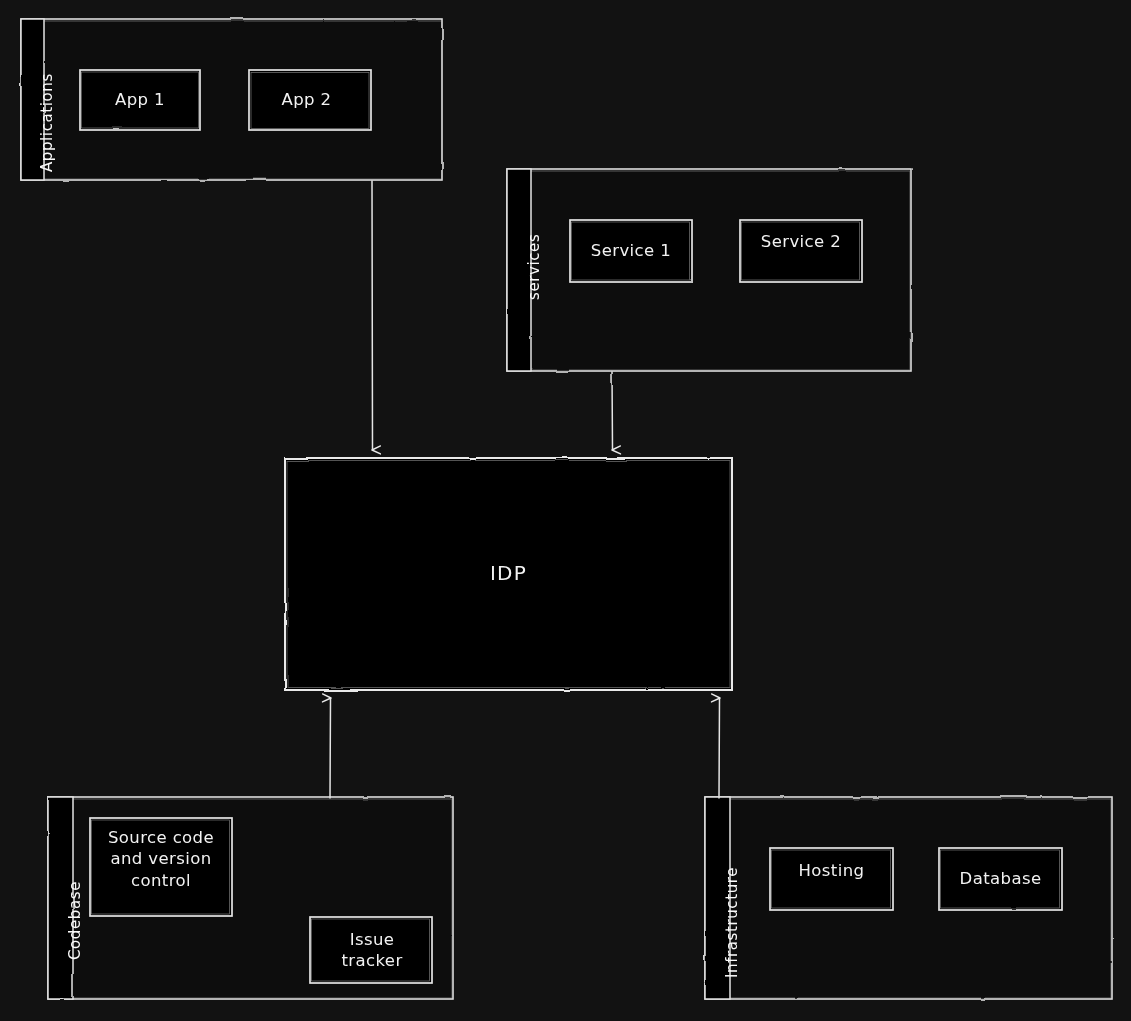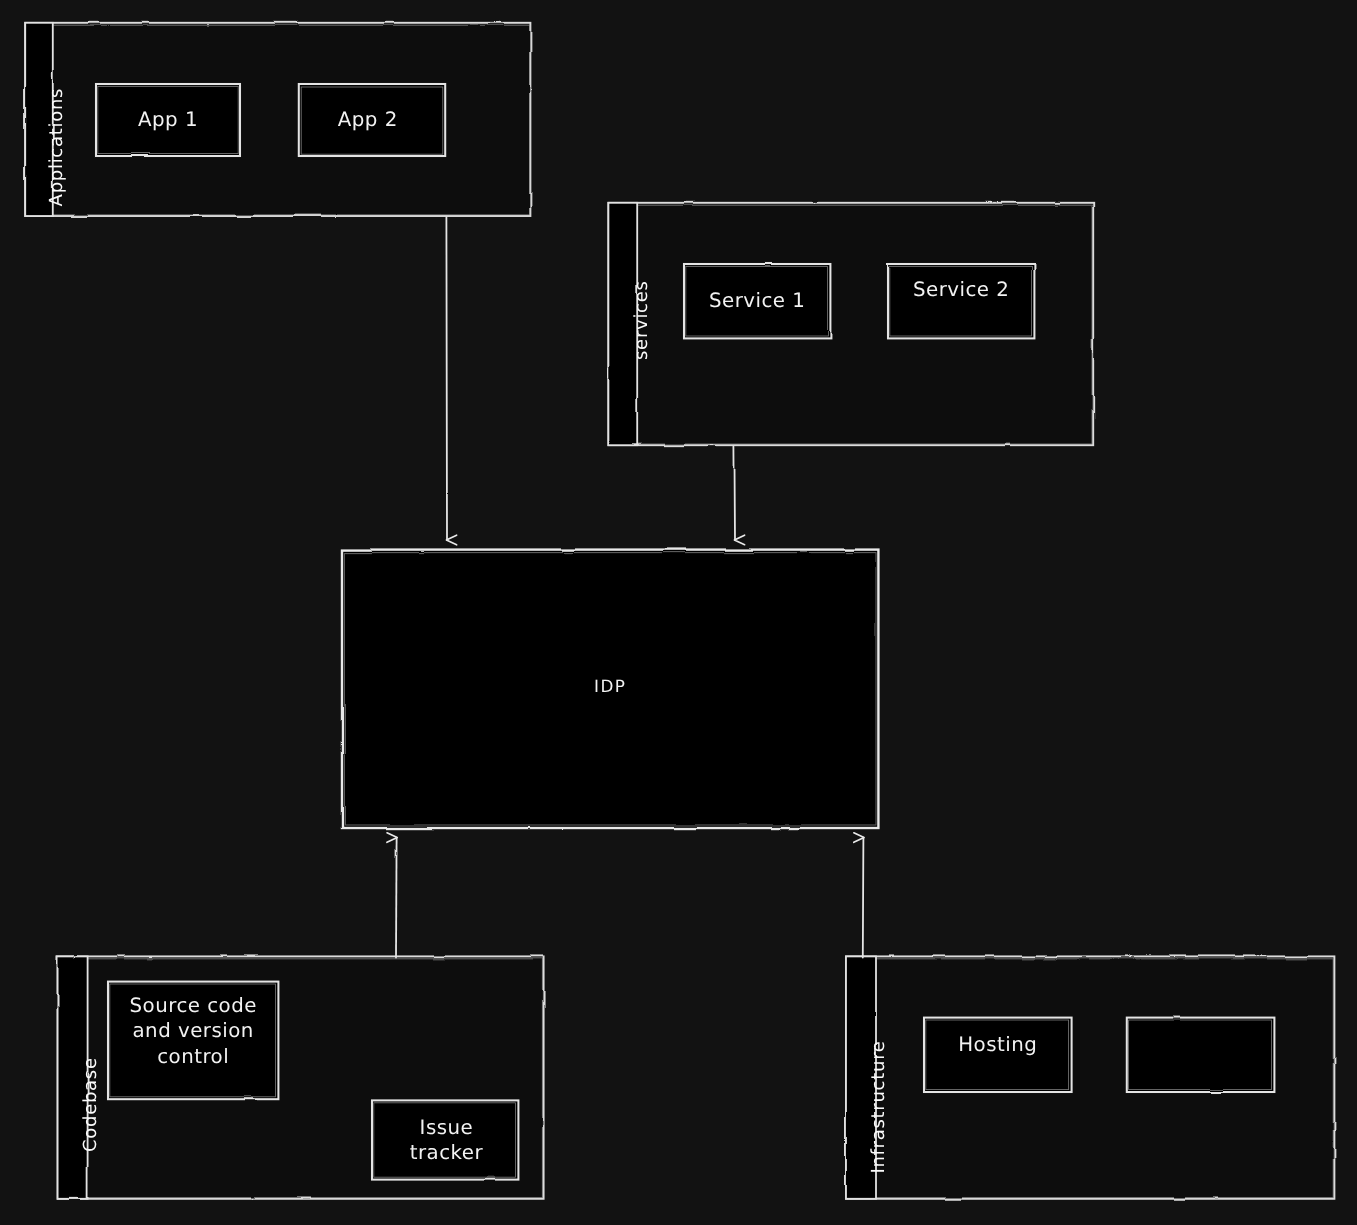--- a/index.html
+++ b/index.html
@@ -38,21 +38,21 @@
     justify-content: center;
     text-align: center;
     color: #f2f2f2;
     font-family: "DejaVu Sans", sans-serif;
     letter-spacing: 0.4px;
     line-height: 1.28;
     white-space: pre-line;
     pointer-events: none;
   }
   .inner-label { font-size: 16.5px; }
-  .idp-label { font-size: 14px; letter-spacing: 1.2px; }
+  .idp-label { font-size: 20px; letter-spacing: 1.2px; }
 
   .group-tab-label {
     position: absolute;
     color: #fafafa;
     font-family: "DejaVu Sans", sans-serif;
     font-size: 15px;
     letter-spacing: 0.6px;
     transform-origin: 0 0;
     transform: rotate(-90deg);
     white-space: nowrap;
@@ -165,14 +165,15 @@
 
   <div class="node-text idp-label" style="left:285px; top:458px; width:447px; height:232px;">IDP</div>
 
   <div class="node-text inner-label" style="left:90px; top:818px; width:142px; height:82px;">Source code
 and version
 control</div>
   <div class="node-text inner-label" style="left:310px; top:917px; width:124px; height:66px;">Issue
 tracker</div>
 
   <div class="node-text inner-label" style="left:770px; top:848px; width:123px; height:46px;">Hosting</div>
+  <div class="node-text inner-label" style="left:939px; top:848px; width:123px; height:62px;">Database</div>
 
 </div>
 
 </body></html>

